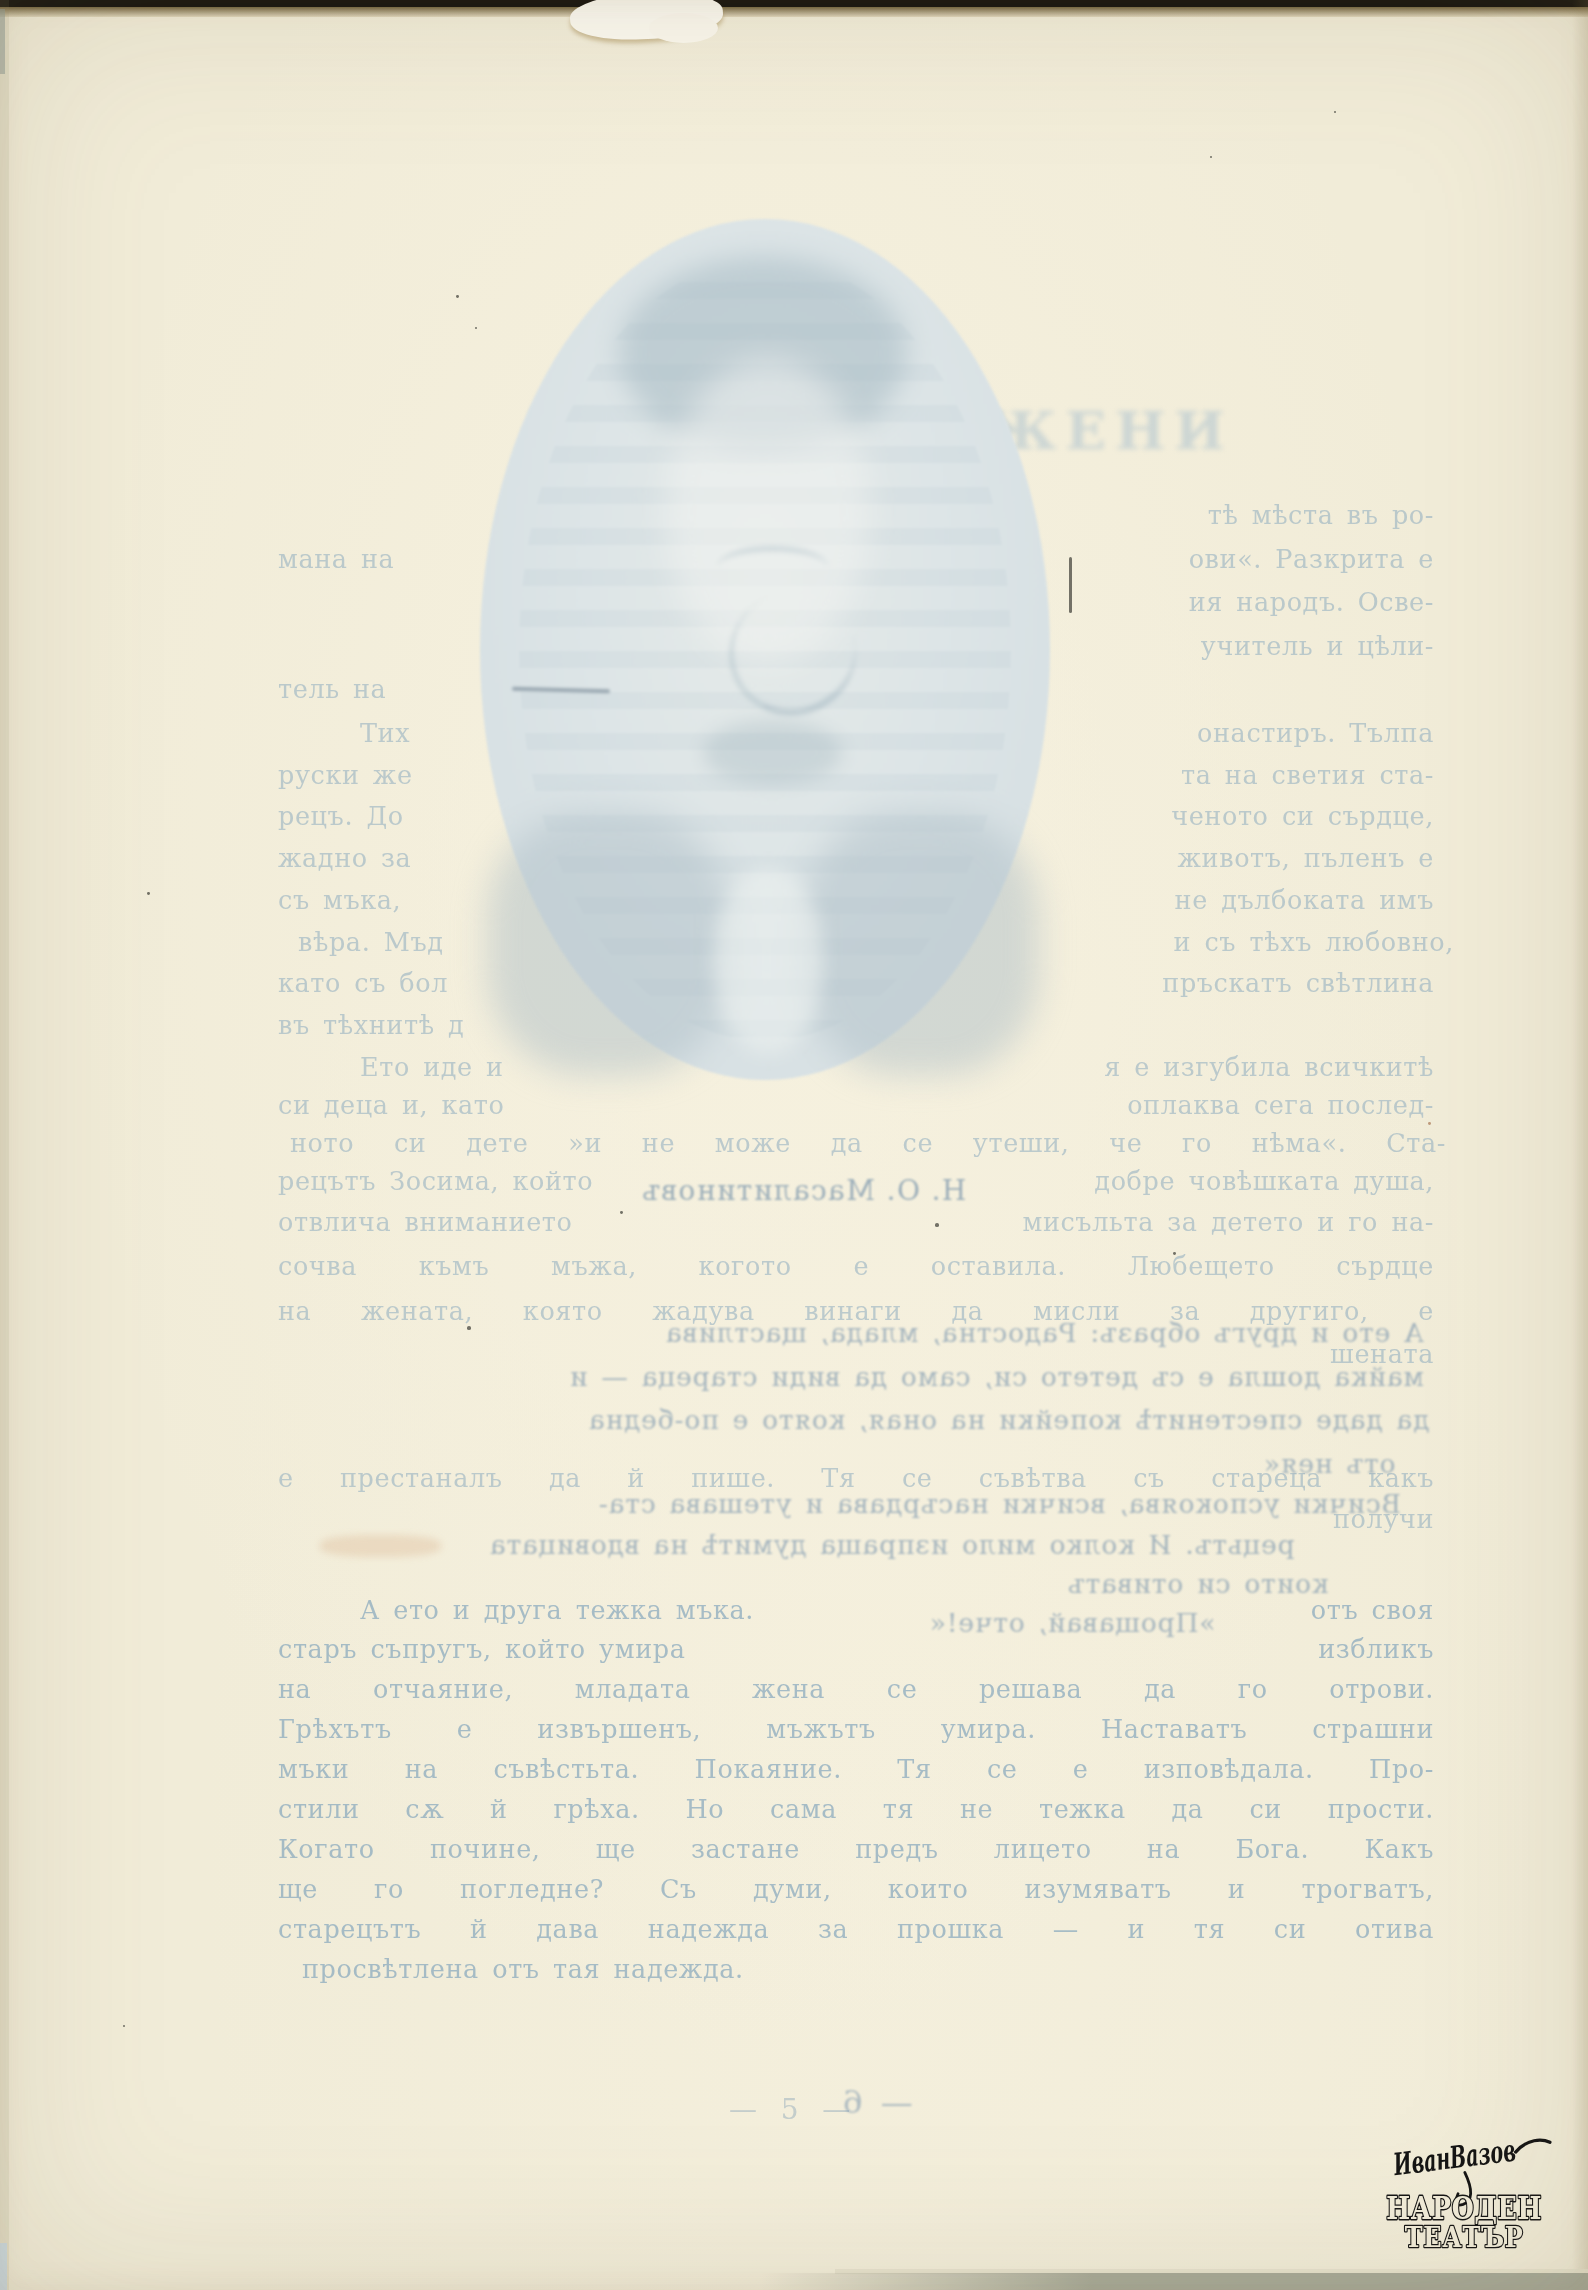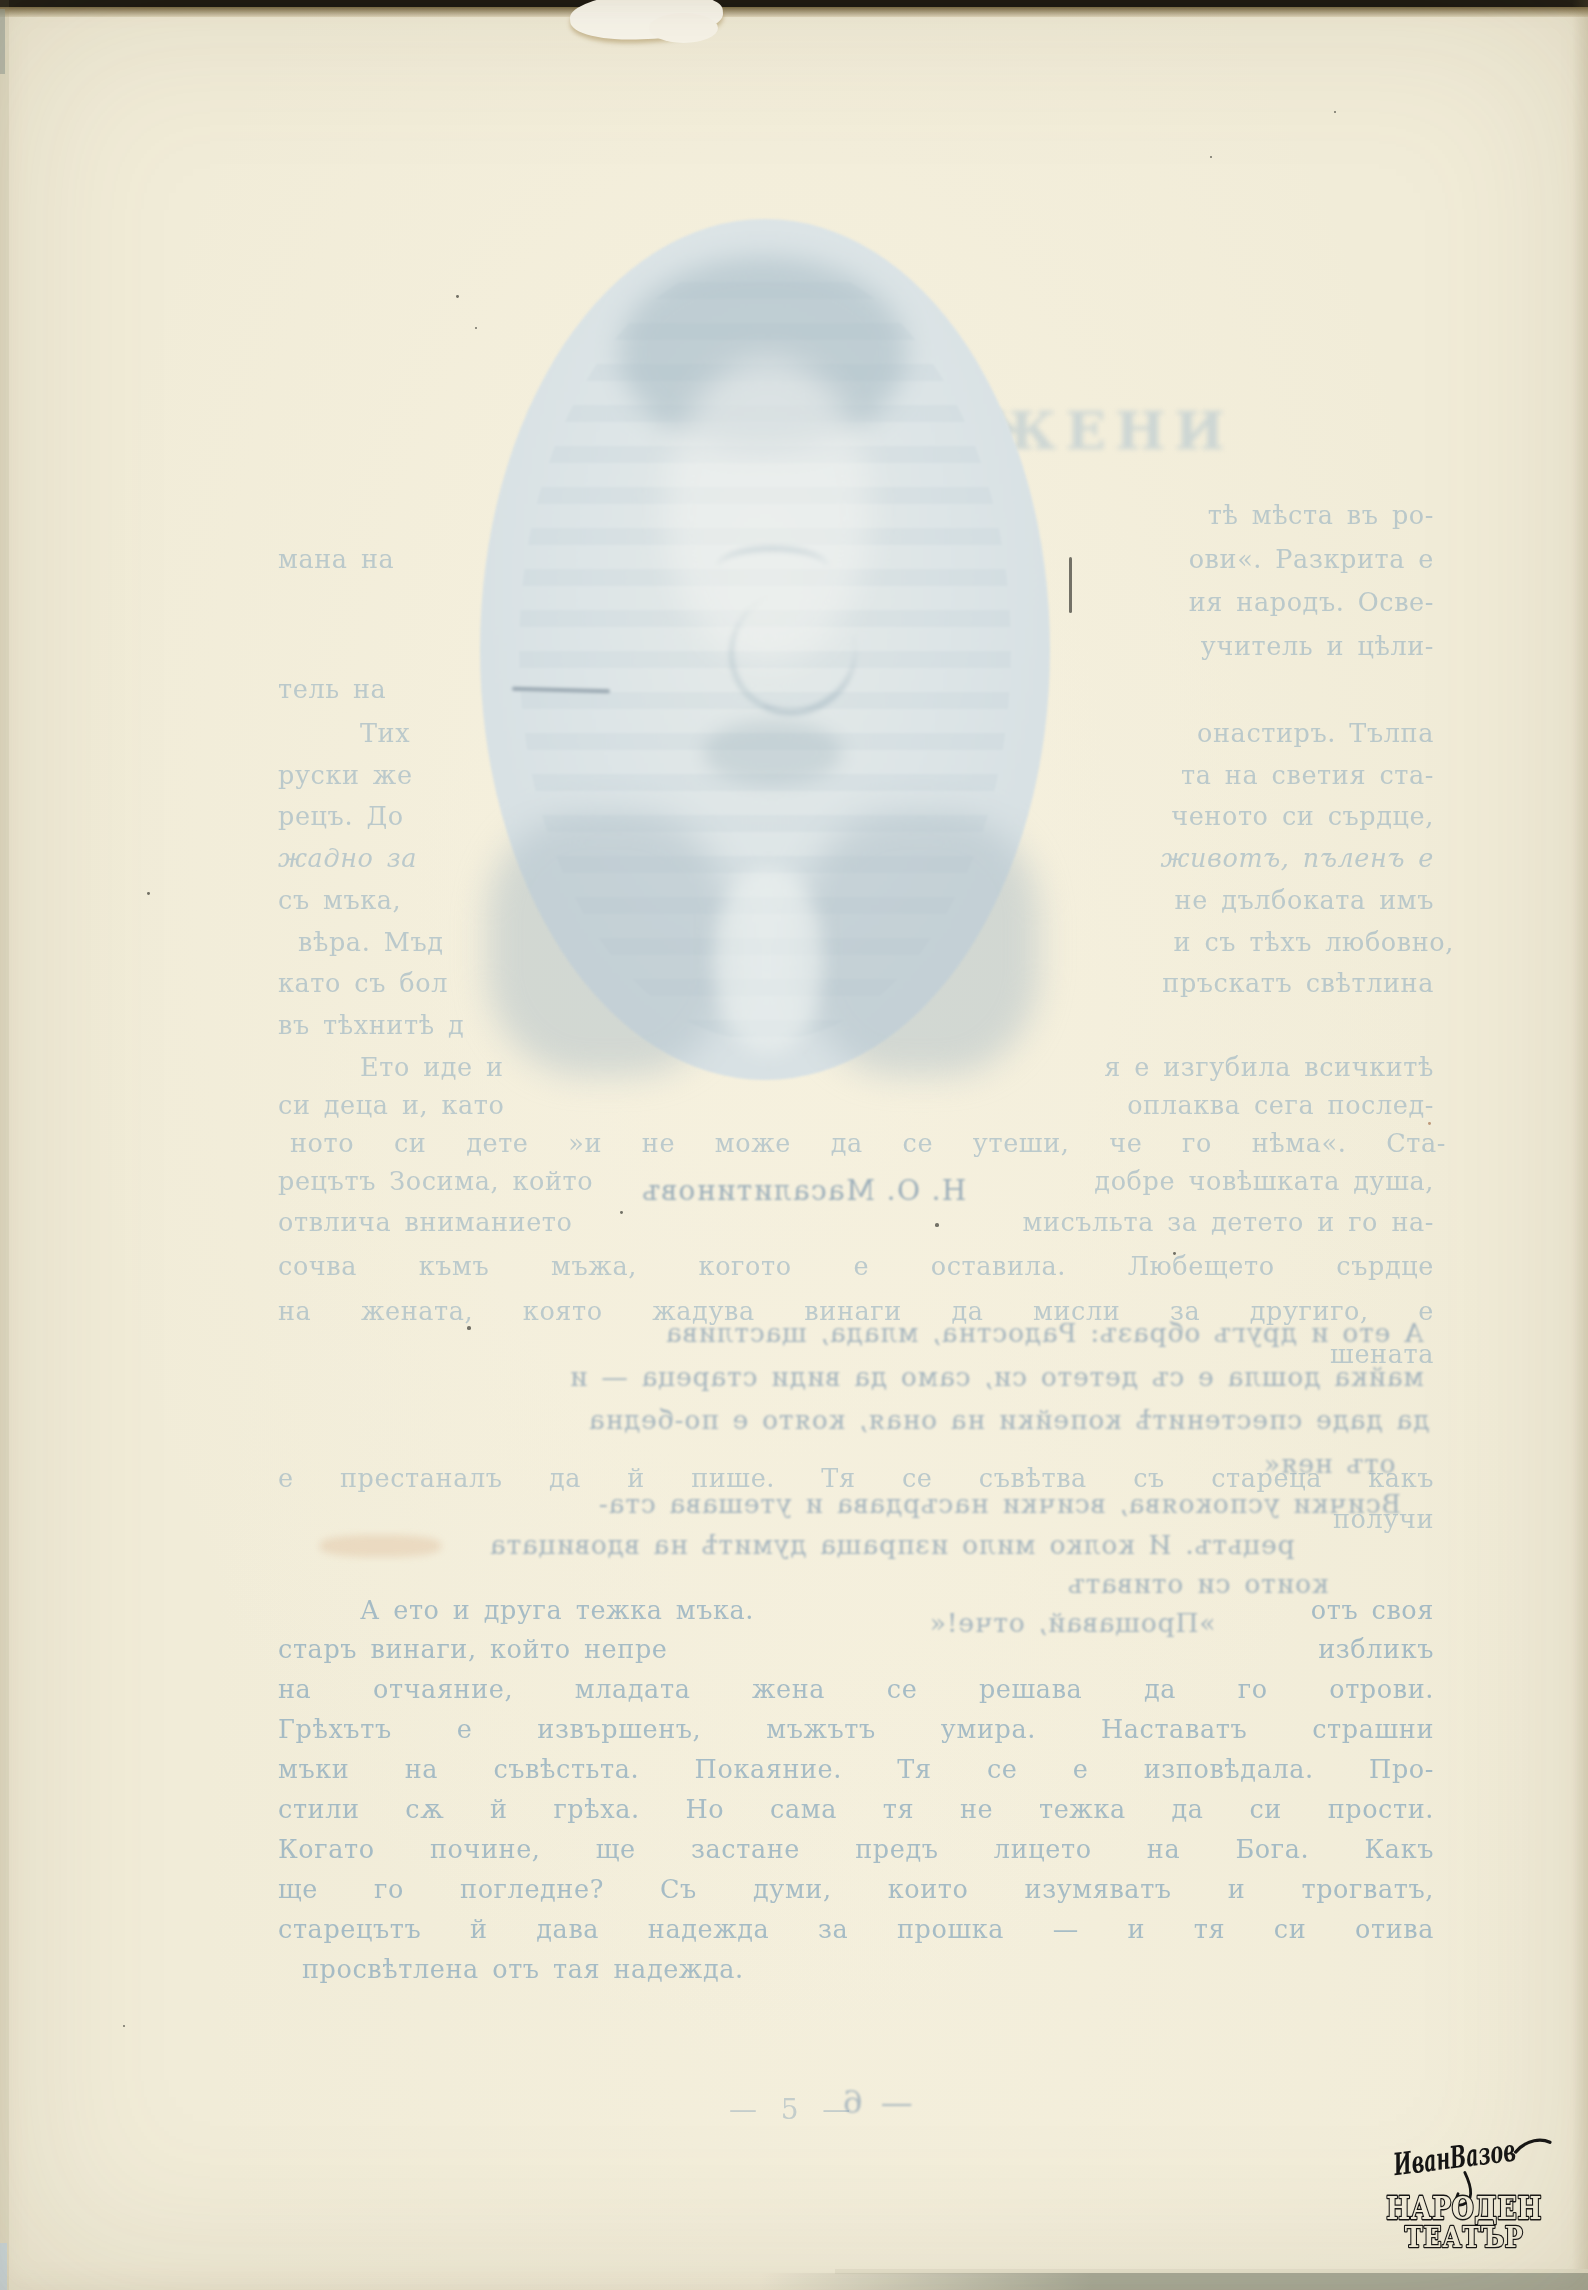--- a/index.html
+++ b/index.html
@@ -124,21 +124,21 @@
         <span>онастиръ. Тълпа</span>
       </div>
       <div class="wline" style="top: 759px;">
         <span>руски же</span>
         <span>та на светия ста-</span>
       </div>
       <div class="wline" style="top: 800px;">
         <span>рецъ. До</span>
         <span>ченото си сърдце,</span>
       </div>
-      <div class="wline" style="top: 842px; font-style: italic;">
+      <div class="wline" style="top: 842px;">
         <span>жадно за</span>
         <span>животъ, пъленъ е</span>
       </div>
       <div class="wline" style="top: 884px;">
         <span>съ мъка,</span>
         <span>не дълбоката имъ</span>
       </div>
       <div class="wline" style="top: 926px; margin-left: 20px;">
         <span>вѣра. Мъд</span>
         <span>и съ тѣхъ любовно,</span>
@@ -185,21 +185,21 @@
       </div>
       <div class="wline" style="top: 1503px;">
         <span></span>
         <span>получи</span>
       </div>
       <div class="wline indent strong" style="top: 1594px;">
         <span>А ето и друга тежка мъка.</span>
         <span>отъ своя</span>
       </div>
       <div class="wline strong" style="top: 1633px;">
-        <span>старъ винаги, който непре</span>
+        <span>старъ съпругъ, който умира</span>
         <span>избликъ</span>
       </div>
       <div class="wline strong" style="top: 1673px;">
         <span class="full">на отчаяние, младата жена се решава да го отрови.</span>
       </div>
       <div class="wline strong" style="top: 1713px;">
         <span class="full">Грѣхътъ е извършенъ, мъжътъ умира. Наставатъ страшни</span>
       </div>
       <div class="wline strong" style="top: 1753px;">
         <span class="full">мъки на съвѣстьта. Покаяние. Тя се е изповѣдала. Про-</span>

